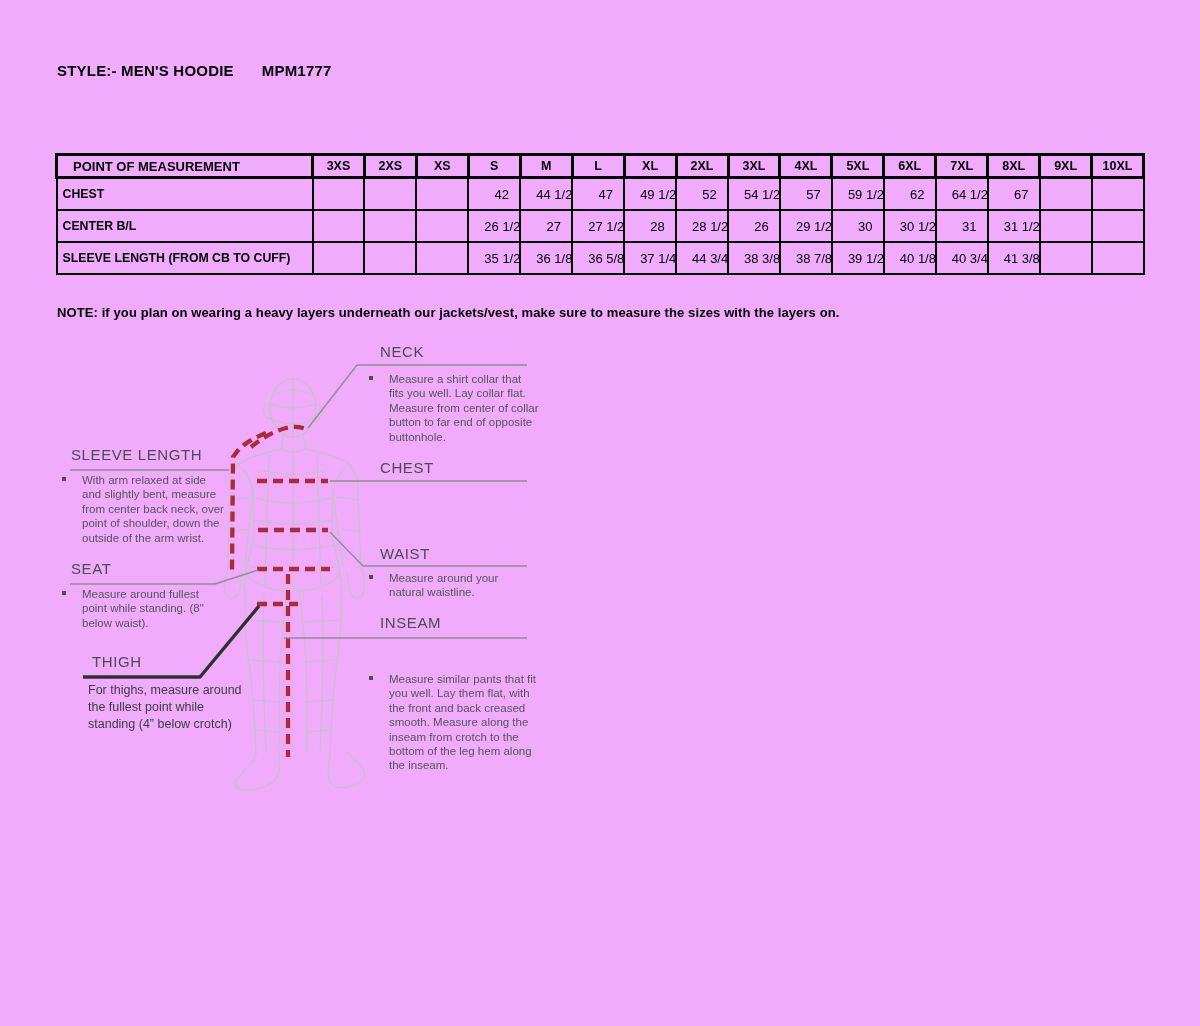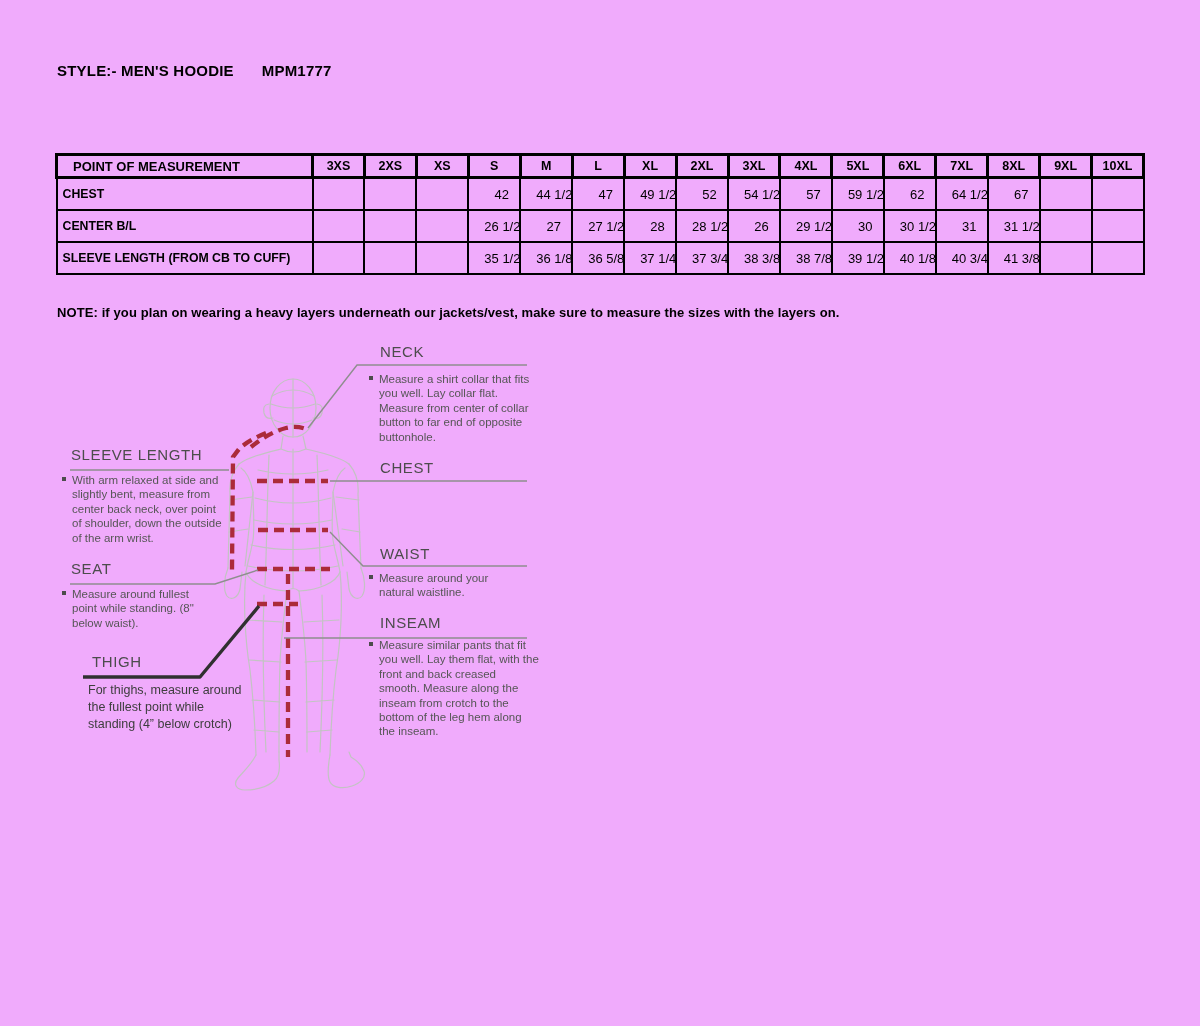--- a/index.html
+++ b/index.html
@@ -33,21 +33,21 @@
     position:absolute; left:57px; top:305px; width:1000px;
     font-size:13px; font-weight:bold; letter-spacing:0.1px;
   }
 
   .diagram-svg { position:absolute; left:0; top:0; pointer-events:none; }
 
   .g-title {
     position:absolute; font-size:15px; color:#4c4c4c; letter-spacing:0.6px; white-space:nowrap;
   }
   .g-text {
-    position:absolute; display:flex; gap:6px;
+    position:absolute; display:flex; gap:16px;
     font-size:11.5px; line-height:1.25; color:#565656;
   }
   .g-text .sq { width:4px; height:4px; background:#4c4c4c; margin-top:4px; flex:none; }
   .thigh-text {
     position:absolute; font-size:12.5px; line-height:1.35; color:#3d3d3d;
   }
 </style>
 </head>
 <body>
 
@@ -120,21 +120,21 @@
         </tr>
         <tr>
           <th class="row-label">SLEEVE LENGTH (FROM CB TO CUFF)</th>
           <td class="val"></td>
           <td class="val"></td>
           <td class="val"></td>
           <td class="val">35 1/2</td>
           <td class="val">36 1/8</td>
           <td class="val">36 5/8</td>
           <td class="val">37 1/4</td>
-          <td class="val">37 3/4</td>
+          <td class="val">44 3/4</td>
           <td class="val">38 3/8</td>
           <td class="val">38 7/8</td>
           <td class="val">39 1/2</td>
           <td class="val">40 1/8</td>
           <td class="val">40 3/4</td>
           <td class="val">41 3/8</td>
           <td class="val"></td>
           <td class="val"></td>
         </tr>
       </tbody>
@@ -198,21 +198,21 @@
 
   <div class="g-title" style="left:380px;top:459px">CHEST</div>
 
   <div class="g-title" style="left:380px;top:545px">WAIST</div>
   <div class="g-text" style="left:369px;top:571px;width:140px">
     <span class="sq"></span>
     <span>Measure around your natural waistline.</span>
   </div>
 
   <div class="g-title" style="left:380px;top:614px">INSEAM</div>
-  <div class="g-text" style="left:369px;top:638px;width:170px">
+  <div class="g-text" style="left:369px;top:672px;width:170px">
     <span class="sq"></span>
     <span>Measure similar pants that fit you well. Lay them flat, with the front and back creased smooth. Measure along the inseam from crotch to the bottom of the leg hem along the inseam.</span>
   </div>
 
   <div class="g-title" style="left:71px;top:446px">SLEEVE LENGTH</div>
   <div class="g-text" style="left:62px;top:473px;width:164px">
     <span class="sq"></span>
     <span>With arm relaxed at side and slightly bent, measure from center back neck, over point of shoulder, down the outside of the arm wrist.</span>
   </div>
 

